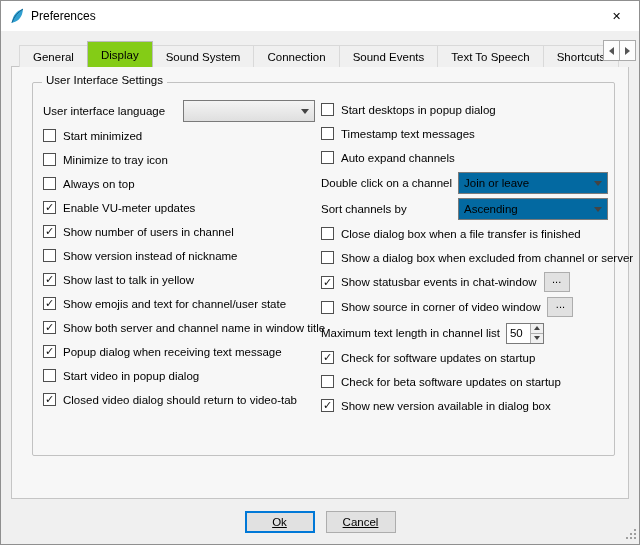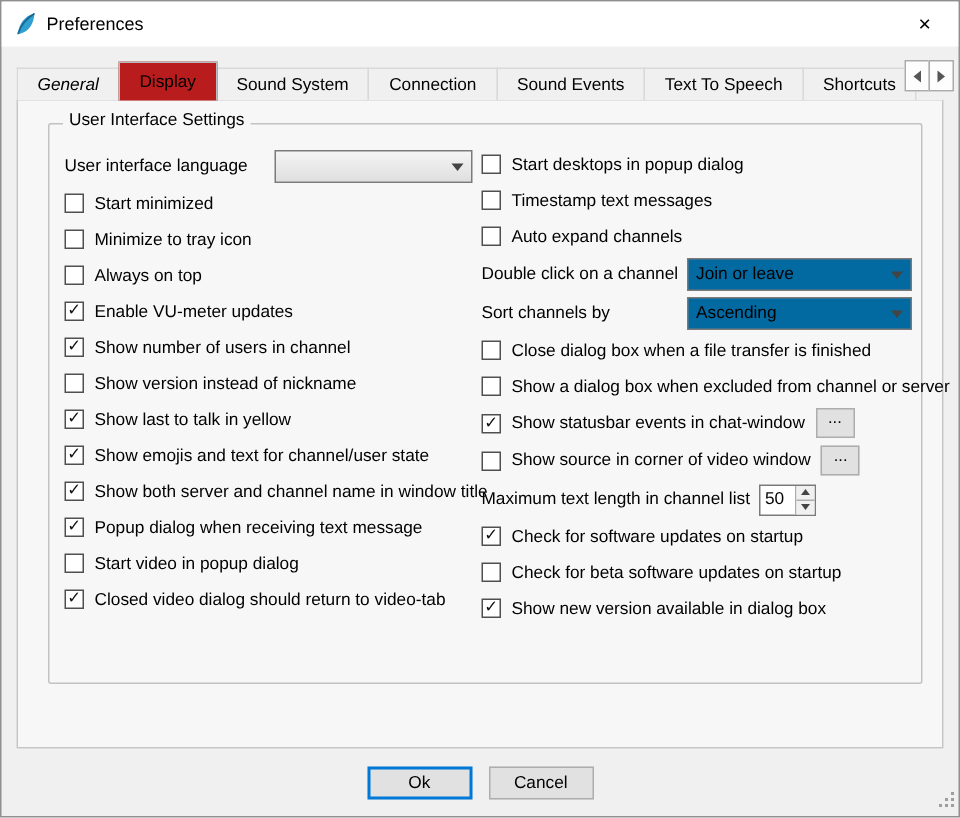--- a/index.html
+++ b/index.html
@@ -17,22 +17,22 @@
   .titlebar{flex:0 0 30px;background:#ffffff;display:flex;align-items:center;}
   .app-icon{width:16px;height:16px;margin:0 6px 0 8px;flex:none;}
   .win-title{flex:1;font-size:12px;}
   .close-btn{width:45px;height:30px;border:0;background:transparent;font-size:11px;
     display:flex;align-items:center;justify-content:center;cursor:pointer;font-family:inherit;}
   
   .tab-strip{padding:8px 10px 0;position:relative;z-index:2;flex:0 0 36px;}
   .tabs{display:flex;align-items:flex-end;height:28px;overflow:hidden;margin-right:0;}
   .tab{height:22px;padding:0 13px;display:flex;align-items:center;white-space:nowrap;
     border:1px solid #d9d9d9;border-bottom:none;background:#f0f0f0;margin-left:-1px;cursor:pointer;}
-  .tab:first-child{margin-left:0;font-style:italic;}
-  .tab.active{height:27px;background:#b91c1c;border-color:#bcbcbc;margin-bottom:-1px;position:relative;z-index:3;}
+  .tab:first-child{margin-left:8px;}
+  .tab.active{height:27px;background:#84cc16;border-color:#bcbcbc;margin-bottom:-1px;position:relative;z-index:3;}
   .tab-scroll{position:absolute;right:3px;top:9px;display:flex;z-index:4;}
   .tab-scroll button{width:17px;height:21px;border:1px solid #ababab;background:#fdfdfd;
     display:flex;align-items:center;justify-content:center;cursor:pointer;padding:0;}
   .tab-scroll button + button{margin-left:-1px;}
   .tri-left{width:0;height:0;border-top:4px solid transparent;border-bottom:4px solid transparent;border-right:5px solid #555;}
   .tri-right{width:0;height:0;border-top:4px solid transparent;border-bottom:4px solid transparent;border-left:5px solid #555;}
   
   .page{margin:-1px 10px 0;flex:1;border:1px solid #c5c5c5;background:#f7f7f7;position:relative;z-index:1;}
   .groupbox{position:absolute;left:20px;right:13px;top:15px;height:374px;
     border:1px solid #c2c2c2;border-radius:2px;}
@@ -59,21 +59,21 @@
   .spinbox{display:flex;height:21px;width:38px;border:1px solid #7a7a7a;background:#fff;margin-left:6px;text-align:center;}
   .spin-val{flex:1;display:flex;align-items:center;padding-left:3px;}
   .spin-btns{width:13px;display:flex;flex-direction:column;border-left:1px solid #adadad;}
   .spin-btns button{flex:1;border:0;background:#f0f0f0;display:flex;align-items:center;justify-content:center;padding:0;cursor:pointer;}
   .spin-btns button + button{border-top:1px solid #adadad;}
   .tri-up-s{width:0;height:0;border-left:3px solid transparent;border-right:3px solid transparent;border-bottom:4px solid #444;}
   .tri-down-s{width:0;height:0;border-left:3px solid transparent;border-right:3px solid transparent;border-top:4px solid #444;}
   
   .footer{flex:0 0 45px;display:flex;align-items:center;justify-content:center;gap:11px;}
   .btn{width:70px;height:22px;background:#e1e1e1;font-family:inherit;font-size:11.5px;
-    cursor:pointer;padding:0;}
+    text-decoration:underline;cursor:pointer;padding:0;}
   .btn.default{border:2px solid #0078d7;}
   .btn.normal{border:1px solid #adadad;}
   .resize-grip{position:absolute;right:2px;bottom:2px;cursor:nwse-resize;}
 </style>
 </head>
 <body>
 
 <div class="window">
 
   <div class="titlebar">

